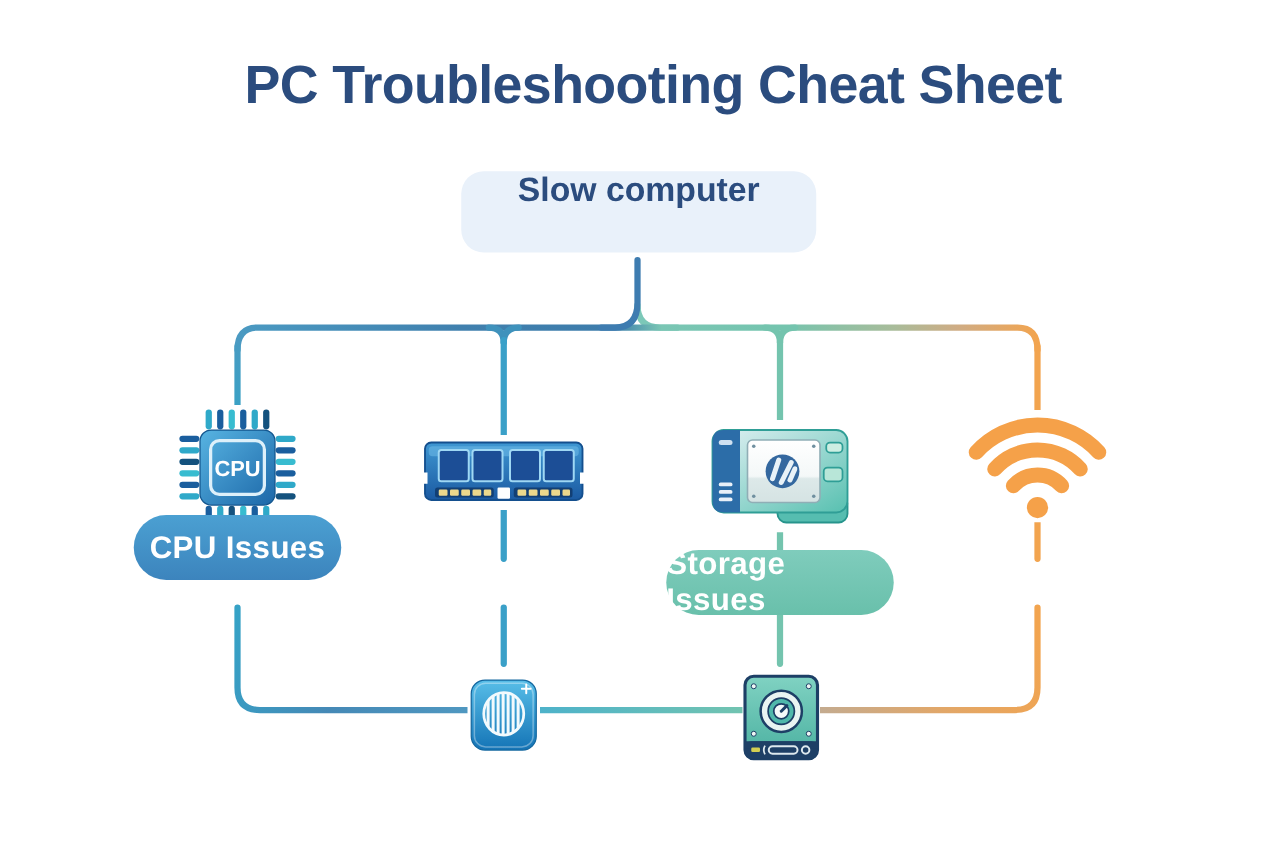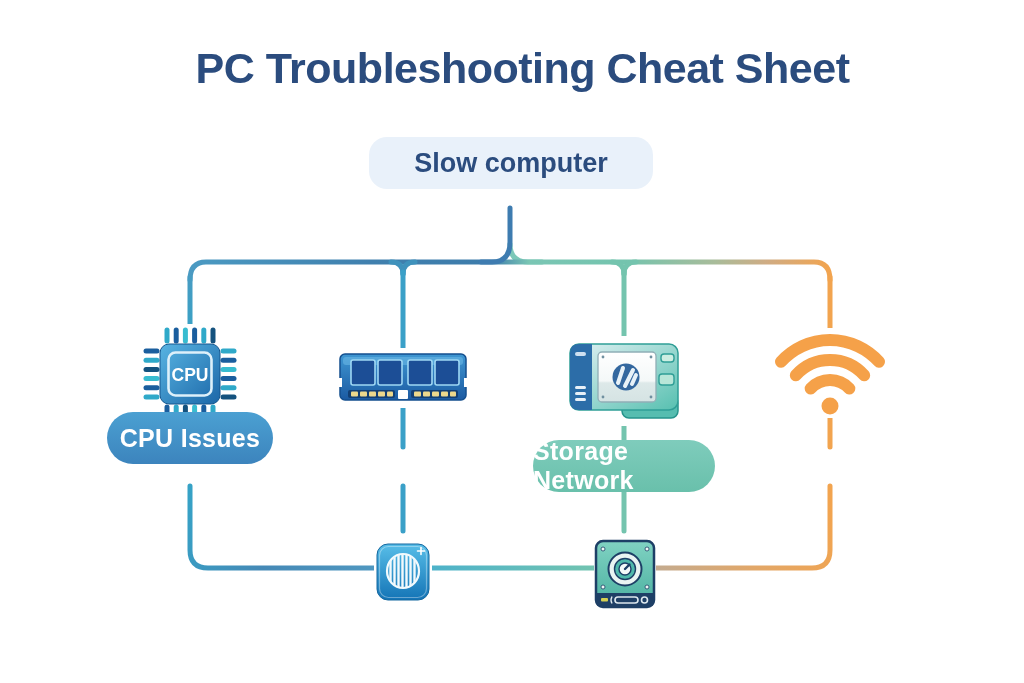--- a/index.html
+++ b/index.html
@@ -7,23 +7,23 @@
     position:relative;width:1024px;height:683px;background:#ffffff;
     font-family:"Liberation Sans",sans-serif;overflow:hidden;
   }
   .title{
     position:absolute;left:0;right:0;top:44px;margin:0;
     text-align:center;padding-left:21px;
     font-size:43px;font-weight:700;letter-spacing:-0.5px;
     color:var(--title-text,#2b4c7e);
   }
   .root-node{
-    position:absolute;left:369px;top:137px;width:284px;height:52px;
+    position:absolute;left:369px;top:137px;width:284px;height:65px;
     background:var(--root-bg,#e9f1fa);border-radius:18px;
-    display:flex;align-items:center;justify-content:center;
+    display:flex;align-items:flex-start;justify-content:center;
   }
   .root-node span{
     font-size:27px;font-weight:700;color:var(--root-text,#2b4c7e);
   }
   svg.connectors{position:absolute;left:0;top:0;}
   .icon{position:absolute;}
   .branch-label{
     position:absolute;height:52px;border-radius:26px;
     display:flex;align-items:center;justify-content:center;
   }
@@ -226,21 +226,21 @@
       <path d="M 30.8,47.2 A 46,46 0 0 1 99.2,47.2"></path>
       <path d="M 45.7,60.6 A 26,26 0 0 1 84.3,60.6"></path>
     </g>
     <circle cx="65" cy="78" r="8.5" fill="#f5a149"></circle>
   </svg>
 
   <div class="branch-label branch-cpu">
     <span>CPU Issues</span>
   </div>
   <div class="branch-label branch-storage">
-    <span>Storage Network</span>
+    <span>Storage Issues</span>
   </div>
 
   <svg class="icon" style="left:373px;top:542px" width="60" height="60" viewBox="0 0 60 60">
     <defs>
       <linearGradient id="gFp" x1="0" y1="0" x2="0" y2="1">
         <stop offset="0" stop-color="#58bee8"></stop>
           <stop offset="1" stop-color="#1474b6"></stop>
       </linearGradient>
       <clipPath id="clipFp">
           <ellipse cx="30" cy="29" rx="15.5" ry="16.5"></ellipse>

